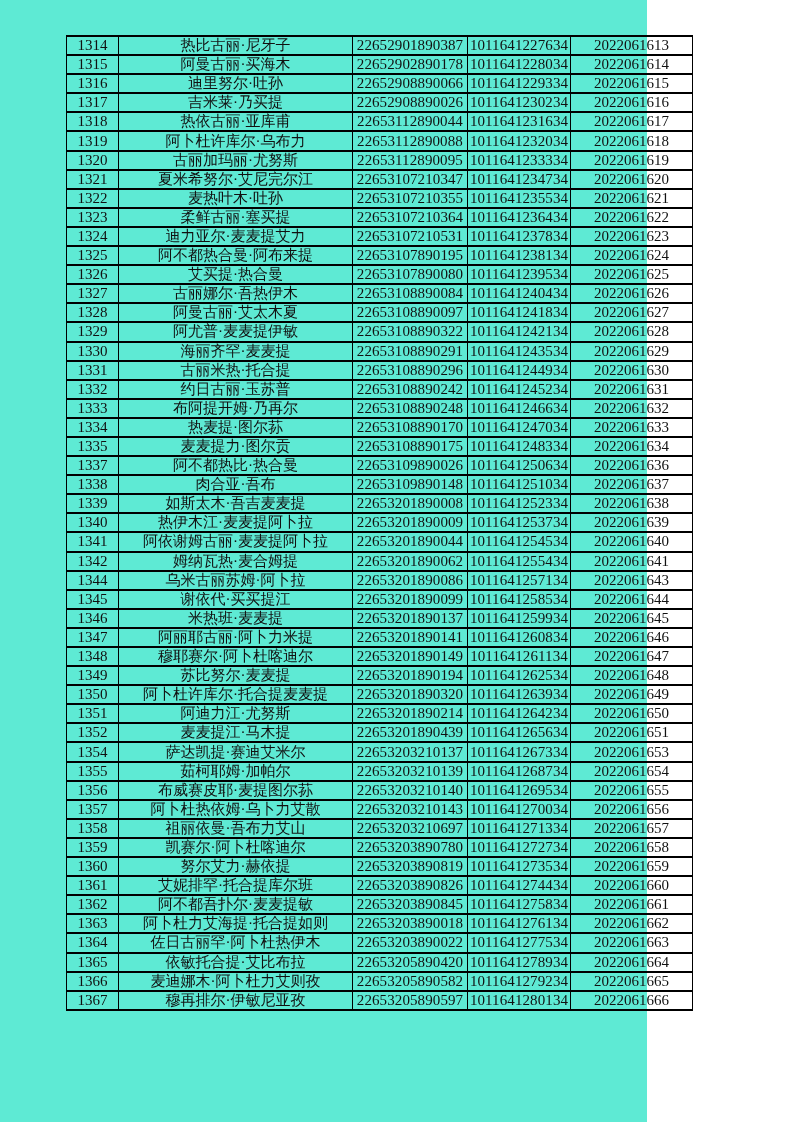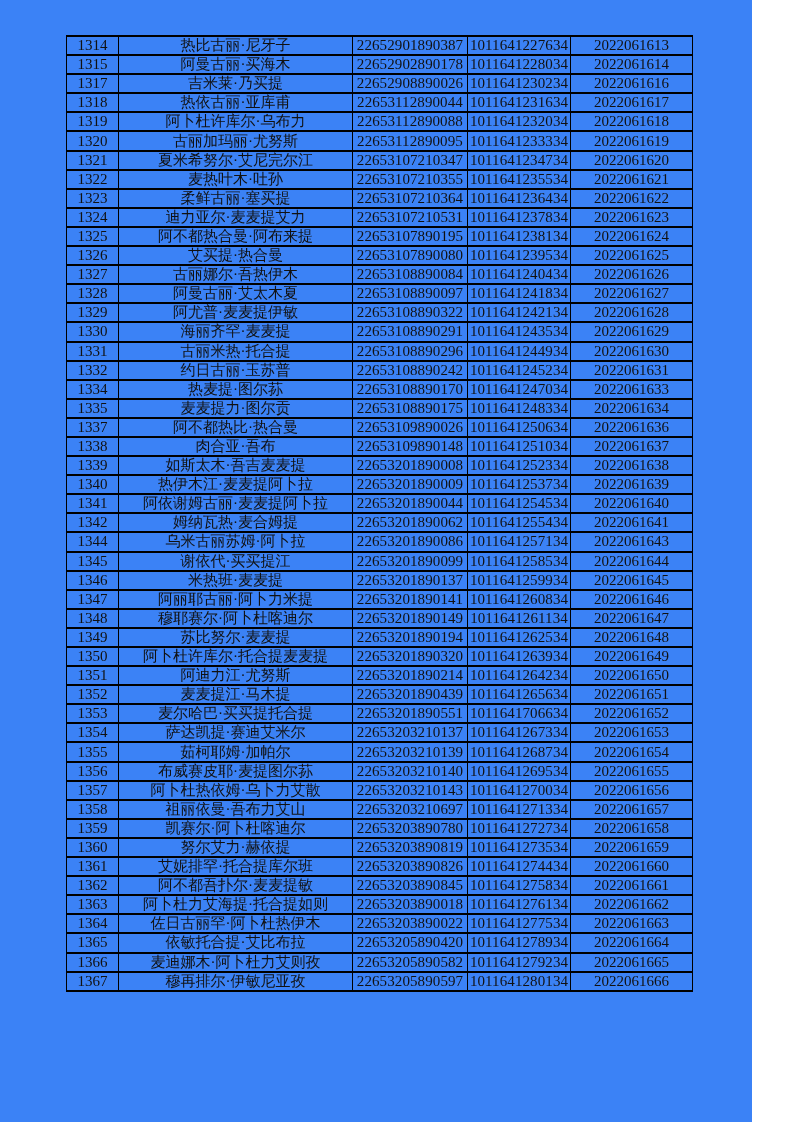--- a/index.html
+++ b/index.html
@@ -9,23 +9,23 @@
   }
   body {
     width: 793px;
     height: 1122px;
     font-family: "Liberation Serif", "DejaVu Serif", serif;
     color: #000000;
     overflow: hidden;
   }
   .page {
     position: relative;
-    width: 752px;
+    width: 647px;
     height: 1122px;
-    background: #3b82f6;
+    background: #5eead4;
   }
   table.records {
     position: absolute;
     left: 66px;
     top: 35px;
     border-collapse: collapse;
     table-layout: fixed;
     width: 626px;
   }
   table.records td {
@@ -72,20 +72,27 @@
           <td class="c4">2022061613</td>
         </tr>
         <tr>
           <td class="c0">1315</td>
           <td class="c1">阿曼古丽·买海木</td>
           <td class="c2">22652902890178</td>
           <td class="c3">1011641228034</td>
           <td class="c4">2022061614</td>
         </tr>
         <tr>
+          <td class="c0">1316</td>
+          <td class="c1">迪里努尔·吐孙</td>
+          <td class="c2">22652908890066</td>
+          <td class="c3">1011641229334</td>
+          <td class="c4">2022061615</td>
+        </tr>
+        <tr>
           <td class="c0">1317</td>
           <td class="c1">吉米莱·乃买提</td>
           <td class="c2">22652908890026</td>
           <td class="c3">1011641230234</td>
           <td class="c4">2022061616</td>
         </tr>
         <tr>
           <td class="c0">1318</td>
           <td class="c1">热依古丽·亚库甫</td>
           <td class="c2">22653112890044</td>
@@ -184,20 +191,27 @@
           <td class="c4">2022061630</td>
         </tr>
         <tr>
           <td class="c0">1332</td>
           <td class="c1">约日古丽·玉苏普</td>
           <td class="c2">22653108890242</td>
           <td class="c3">1011641245234</td>
           <td class="c4">2022061631</td>
         </tr>
         <tr>
+          <td class="c0">1333</td>
+          <td class="c1">布阿提开姆·乃再尔</td>
+          <td class="c2">22653108890248</td>
+          <td class="c3">1011641246634</td>
+          <td class="c4">2022061632</td>
+        </tr>
+        <tr>
           <td class="c0">1334</td>
           <td class="c1">热麦提·图尔荪</td>
           <td class="c2">22653108890170</td>
           <td class="c3">1011641247034</td>
           <td class="c4">2022061633</td>
         </tr>
         <tr>
           <td class="c0">1335</td>
           <td class="c1">麦麦提力·图尔贡</td>
           <td class="c2">22653108890175</td>
@@ -303,27 +317,20 @@
           <td class="c4">2022061650</td>
         </tr>
         <tr>
           <td class="c0">1352</td>
           <td class="c1">麦麦提江·马木提</td>
           <td class="c2">22653201890439</td>
           <td class="c3">1011641265634</td>
           <td class="c4">2022061651</td>
         </tr>
         <tr>
-          <td class="c0">1353</td>
-          <td class="c1">麦尔哈巴·买买提托合提</td>
-          <td class="c2">22653201890551</td>
-          <td class="c3">1011641706634</td>
-          <td class="c4">2022061652</td>
-        </tr>
-        <tr>
           <td class="c0">1354</td>
           <td class="c1">萨达凯提·赛迪艾米尔</td>
           <td class="c2">22653203210137</td>
           <td class="c3">1011641267334</td>
           <td class="c4">2022061653</td>
         </tr>
         <tr>
           <td class="c0">1355</td>
           <td class="c1">茹柯耶姆·加帕尔</td>
           <td class="c2">22653203210139</td>

